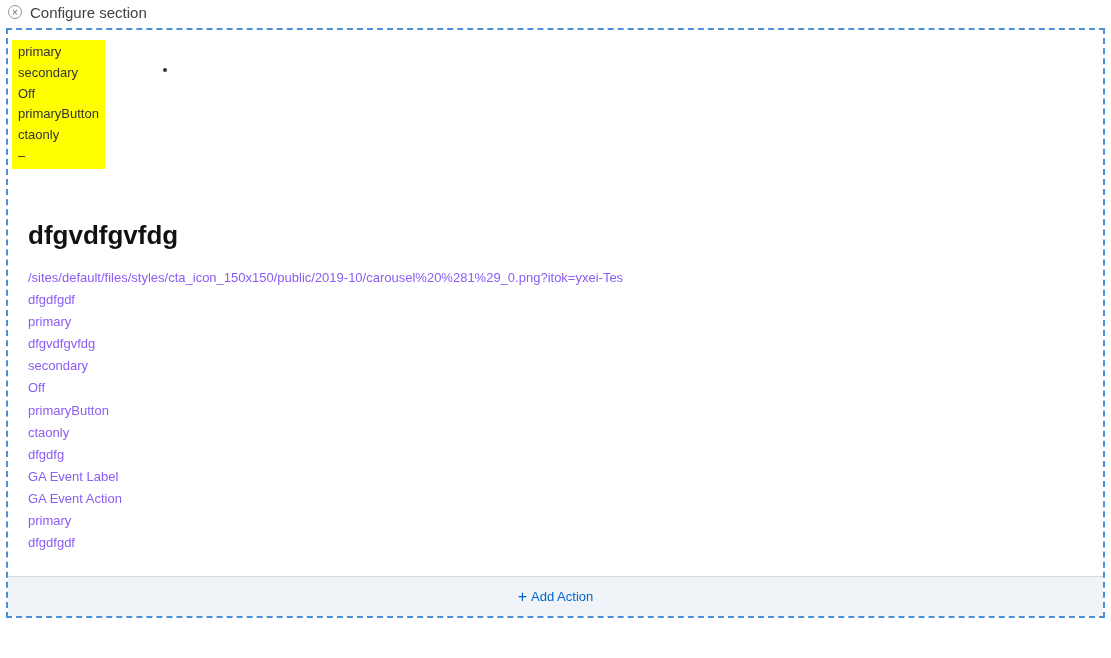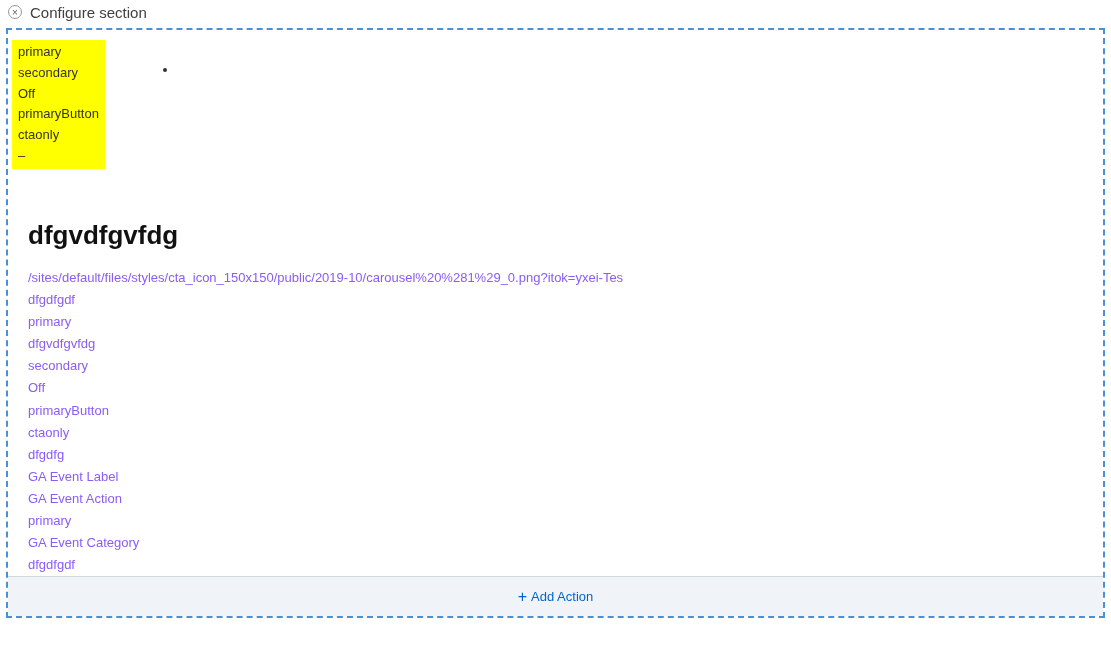--- a/index.html
+++ b/index.html
@@ -163,21 +163,20 @@
     <span class="content-line">primary</span>
     <span class="content-line">dfgvdfgvfdg</span>
     <span class="content-line">secondary</span>
     <span class="content-line">Off</span>
     <span class="content-line">primaryButton</span>
     <span class="content-line">ctaonly</span>
     <span class="content-line">dfgdfg</span>
     <span class="content-line">GA Event Label</span>
     <span class="content-line">GA Event Action</span>
     <span class="content-line">primary</span>
-    <span class="content-line">GA Event Category</span>
     <span class="content-line">dfgdfgdf</span>
   </div>
 
   <div class="bottom-bar">
     <button class="add-block-btn">
       <span class="plus-icon">+</span>
       <span>Add Action</span>
     </button>
   </div>
 

